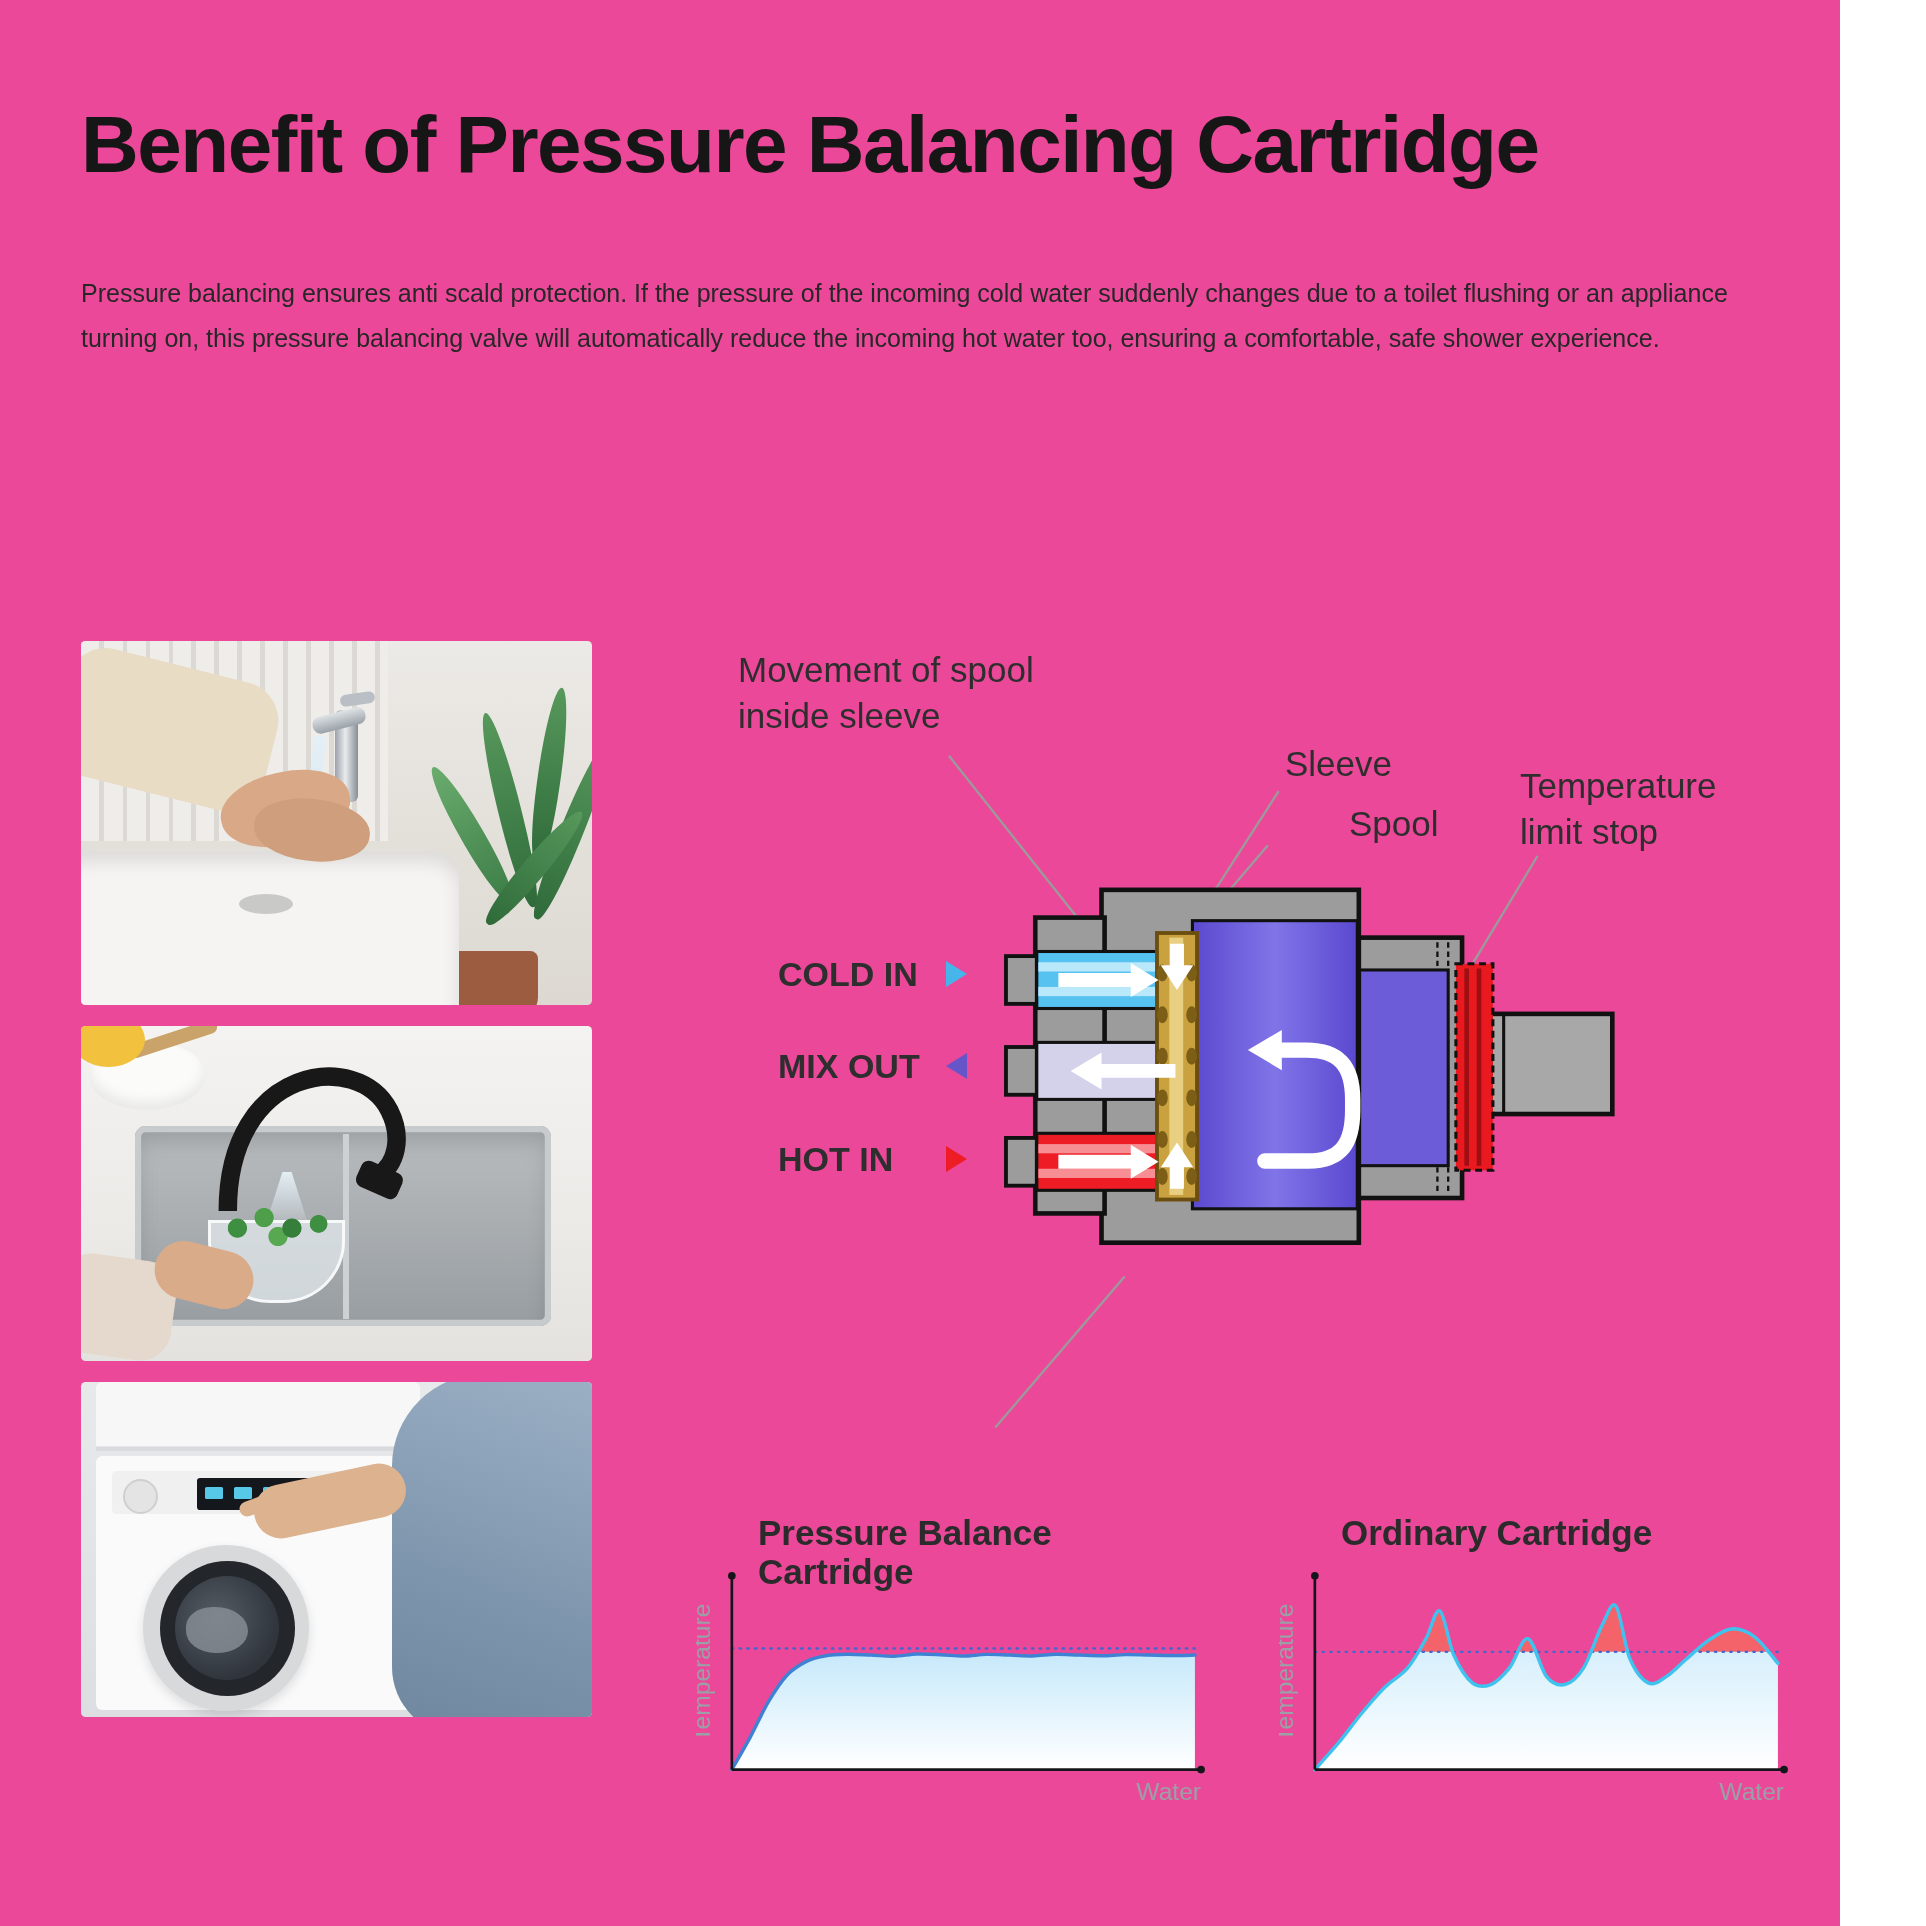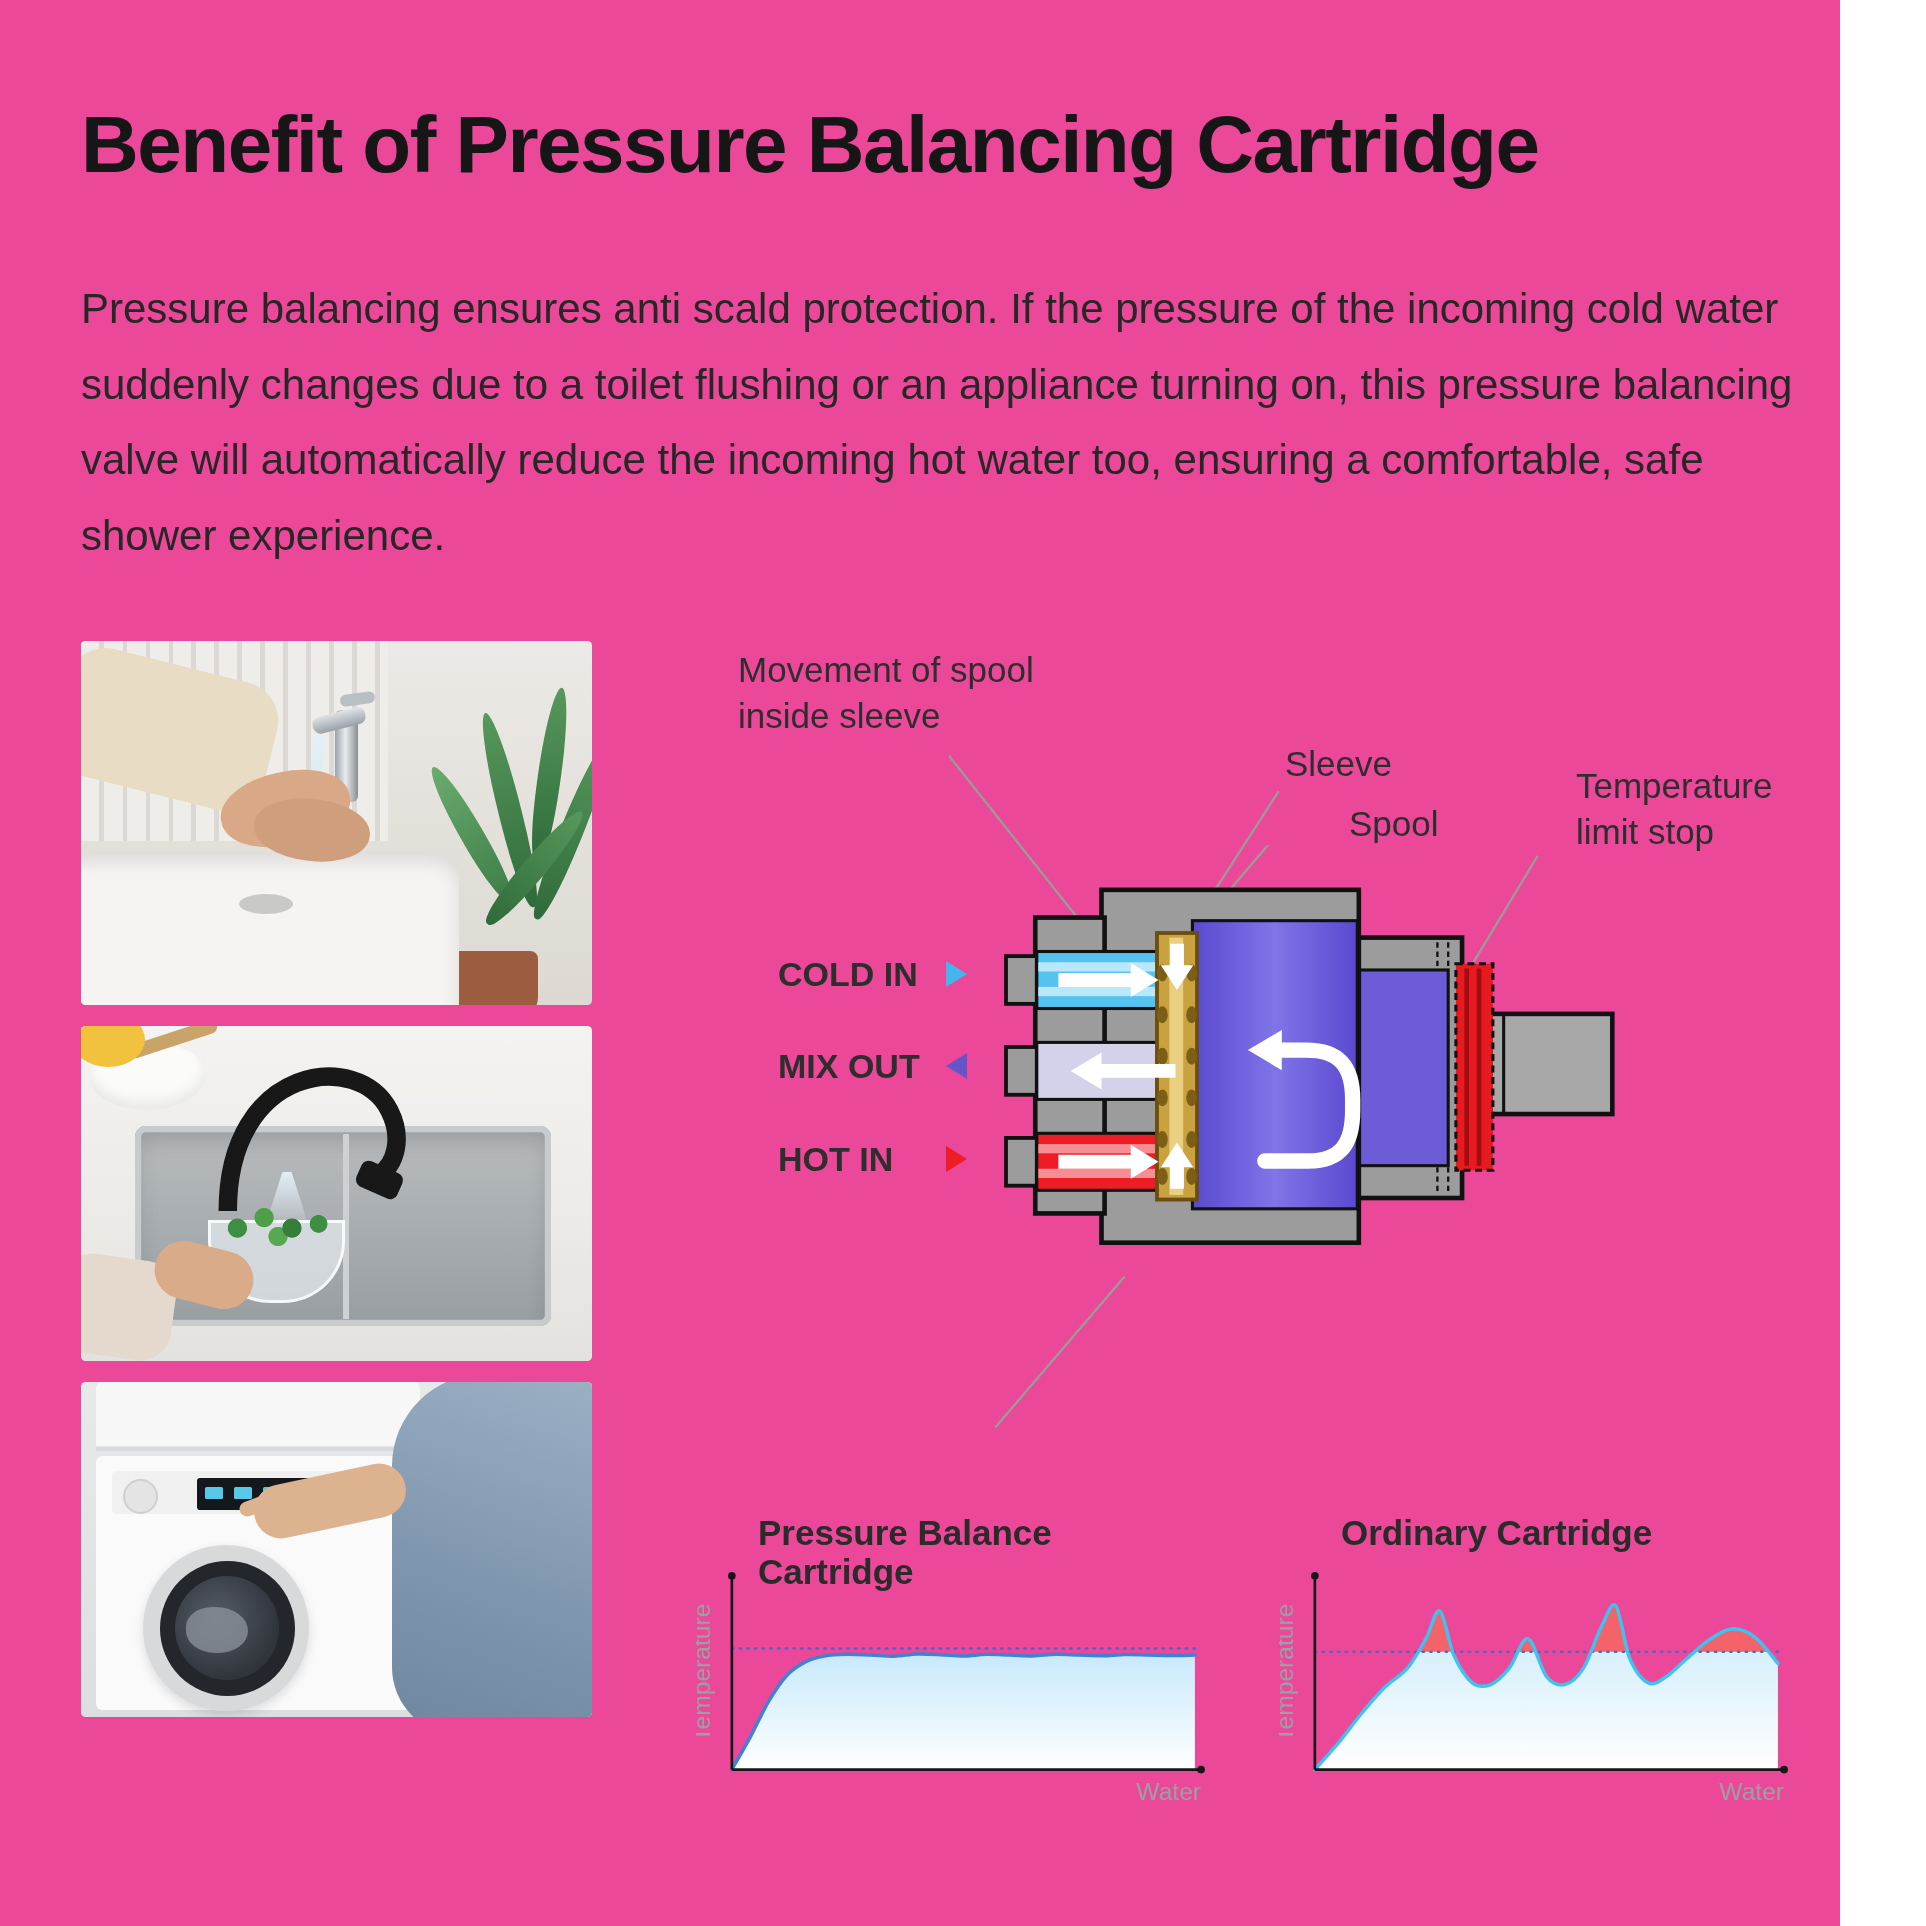--- a/index.html
+++ b/index.html
@@ -2,21 +2,21 @@
 <html style="font-size:12.3px"><head>
 <meta charset="utf-8">
 <style>
   html,body{margin:0;padding:0;background:#ffffff;}
   .page{position:relative;width:1840px;height:1926px;background:#ec4899;overflow:hidden;
         font-family:"Liberation Sans",sans-serif;color:#222;}
 
   
   .title{position:absolute;left:81px;top:99px;margin:0;font-size:80px;font-weight:800;
          letter-spacing:-1.5px;color:#161616;}
-  .intro{position:absolute;left:81px;top:271px;width:1726px;margin:0;font-size:42px;
+  .intro{position:absolute;left:81px;top:271px;width:1726px;margin:0;font-size:25px;
          line-height:1.8;color:#272727;}
 
   
   .photo{position:absolute;left:81px;width:511px;border-radius:4.6px;overflow:hidden;}
   .photo>div{position:absolute;}
   .photo1{top:641px;height:364px;background:linear-gradient(180deg,#eceae6 0%,#e3e0da 55%,#ddd9d2 100%);}
   .p1-radiator{left:0;top:0;width:60%;height:55%;background:repeating-linear-gradient(90deg,#efedea 0 18.5px,#dcd9d4 18.5px 23px);}
   .p1-leaf{width:23px;height:177px;border-radius:50% 50% 45% 45%;background:linear-gradient(180deg,#57985c,#2f6b3a);}
   .l1{right:31px;top:46px;transform:rotate(8deg);}
   .l2{right:71px;top:69px;height:200px;transform:rotate(-14deg);}
@@ -77,21 +77,21 @@
   .p3-person{right:-31px;top:-7.7px;width:231px;height:362px;border-radius:92px 0 0 69px;
              background:linear-gradient(200deg,#9db1c6,#7e96ad 60%,#6e879f);}
   .p3-arm{right:185px;top:92px;width:154px;height:54px;background:#dcb28f;border-radius:31px;transform:rotate(-12deg);}
   .p3-finger{left:158px;top:116px;width:35px;height:15.4px;background:#dcb28f;border-radius:7.7px;transform:rotate(-20deg);}
 
   
   .dlabel{position:absolute;font-size:35px;font-weight:400;color:#2e2e2e;line-height:1.32;}
   .lbl-movement{left:738px;top:647px;width:331px;}
   .lbl-sleeve{left:1285px;top:741px;}
   .lbl-spool{left:1349px;top:801px;}
-  .lbl-temp{left:1576px;top:763px;width:247px;}
+  .lbl-temp{left:1520px;top:763px;width:247px;}
 
   .legend-row{position:absolute;left:778px;width:189px;height:34px;display:flex;
               align-items:center;justify-content:space-between;}
   .legend-text{font-size:34px;font-weight:700;color:#2e2e2e;}
   .tri{width:0;height:0;border-top:13px solid transparent;border-bottom:13px solid transparent;}
   .tri-right{border-left:21.6px solid #45b5ea;}
   .tri-left{border-right:21.6px solid #6655c8;}
 
   .diagram-svg{position:absolute;left:724px;top:640px;pointer-events:none;}
 

